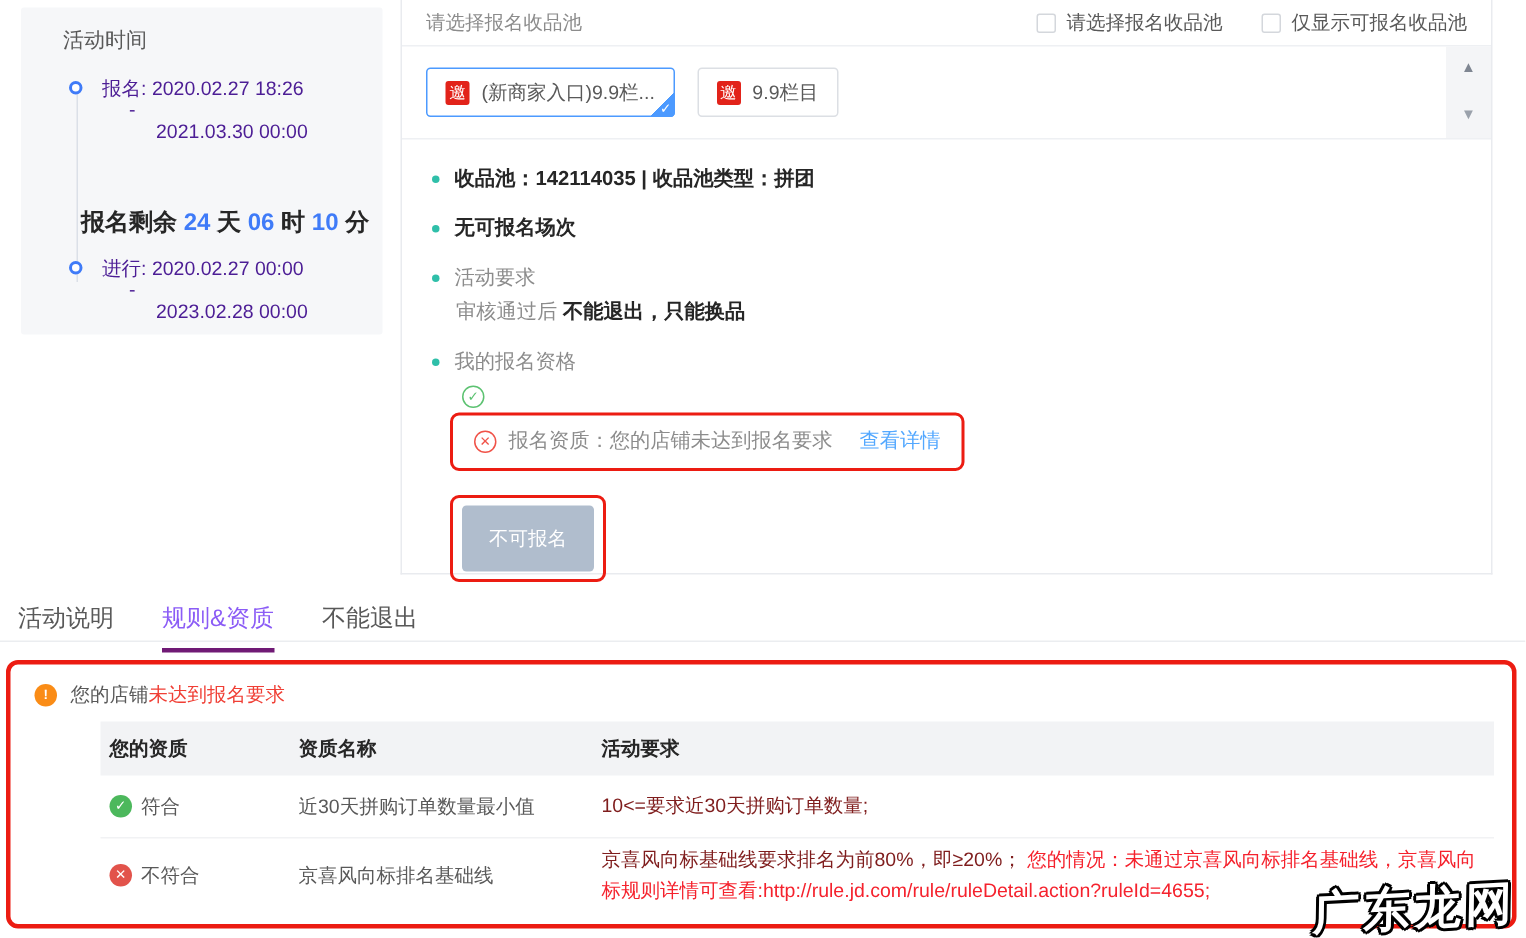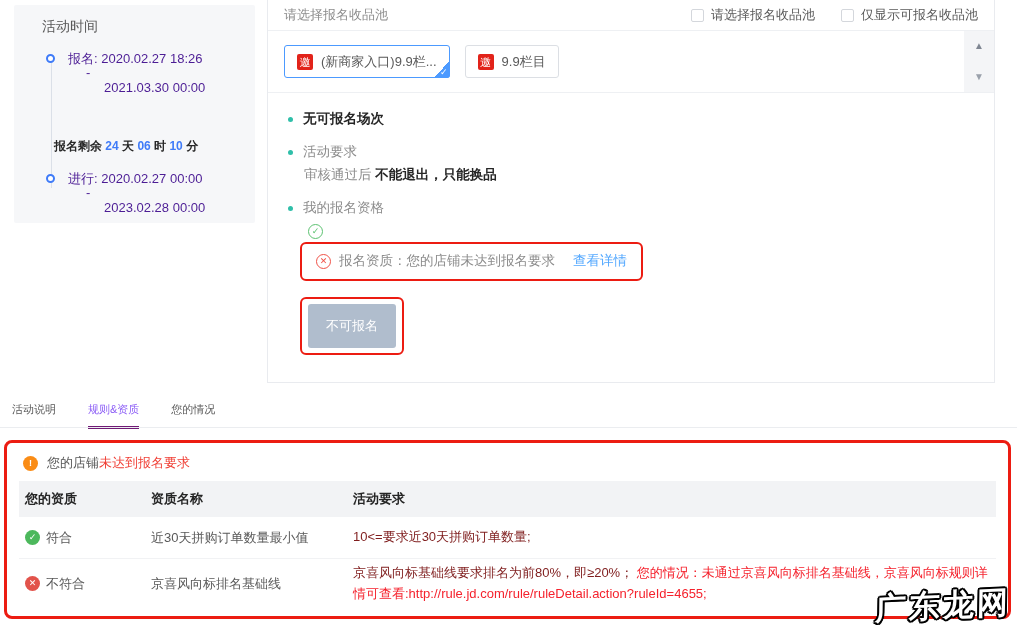--- a/index.html
+++ b/index.html
@@ -23,21 +23,21 @@
   .tl-line { position: absolute; left: 37px; top: 14px; height: 128px; border-left: 1px solid #dbe0e8; }
   .tl-dot {
     position: absolute; left: 32px; width: 9px; height: 9px;
     border: 2px solid #3f7bf8; border-radius: 50%; background: #fff;
   }
   .tl-dot.d1 { top: 8px; } .tl-dot.d2 { top: 128px; }
   .tl-item { position: absolute; left: 54px; color: #4c1d95; line-height: 17px; font-size: 13px; }
   .tl-item.i1 { top: 4px; } .tl-item.i2 { top: 124px; }
   .tl-dash { margin-left: 18px; line-height: 12px; }
   .tl-end { margin-left: 36px; }
-  .countdown { position: absolute; left: 40px; top: 92px; color: #262626; font-weight: bold; font-size: 12px; white-space: nowrap; }
+  .countdown { position: absolute; left: 40px; top: 92px; color: #262626; font-weight: bold; font-size: 16px; white-space: nowrap; }
   .countdown .num { color: #3f7bf8; }
   
   .pool-panel {
     position: absolute; left: 267px; top: 0;
     width: 728px; height: 383px;
     background: #fff;
     border: 1px solid #e9ebef; border-top: none;
   }
   .pp-header {
     height: 31px; border-bottom: 1px solid #eef0f3;
@@ -94,35 +94,35 @@
   .link { color: #53a8ff; margin-left: 10px; cursor: pointer; }
   .anno { border: 2px solid #ec1c12; border-radius: 6px; }
   .anno-qual { display: inline-block; padding: 8px 14px 9px; margin: 3px 0 0 12px; }
   .anno-btn { display: inline-block; padding: 5px 6px; margin: 16px 0 0 12px; }
   .apply-btn {
     width: 88px; height: 44px; background: #b0bdcd; color: #fff;
     border: none; border-radius: 3px; font-size: 13px; cursor: not-allowed;
     font-family: "Liberation Sans", sans-serif;
   }
   
-  .tabs { position: absolute; left: 12px; top: 402px; display: flex; gap: 32px; font-size: 11px; }
+  .tabs { position: absolute; left: 12px; top: 402px; display: flex; gap: 32px; font-size: 16px; }
   .tab { padding-bottom: 9px; color: #595959; cursor: pointer; }
   .tab.active { color: #8b5cf6; border-bottom: 3px solid #701a75; }
   .tabs-hairline { position: absolute; left: 0; top: 427px; width: 1017px; border-top: 1px solid #ebedf0; }
   
   .rules-box {
     position: absolute; left: 4px; top: 440px;
     width: 1007px; height: 179px;
     border: 3px solid #ec1c12; border-radius: 8px; background: #fff;
   }
   .warn-row { display: flex; align-items: center; gap: 9px; padding: 11px 0 0 16px; font-size: 13px; }
   .warn-text-dark { color: #595959; }
   .warn-text-red { color: #f03f35; }
   .qual-table { margin: 9px 12px 0; font-size: 13px; }
-  .t-row { display: grid; grid-template-columns: 126px 202px 1fr; align-items: center; }
+  .t-row { display: grid; grid-template-columns: 126px 202px 1fr; align-items: center; margin-left: 48px; }
   .t-head { background: #f2f3f5; height: 36px; color: #262626; font-weight: bold; }
   .t-cell { padding: 0 6px; }
   .t-body1 { min-height: 42px; border-bottom: 1px solid #f1f2f4; }
   .t-body2 { min-height: 49px; }
   .status-cell { display: flex; align-items: center; gap: 6px; }
   .req-dark { color: #7f1d1d; }
   .req-red { color: #f5222d; }
   .req-cell { line-height: 1.55; padding: 4px 6px; }
   
   .watermark {
@@ -199,20 +199,24 @@
     </div>
     <div class="scroll-strip">
       <span class="arrow up">▲</span>
       <span class="arrow down">▼</span>
     </div>
   </div>
 
   <div class="pp-body">
     <div class="bullet-row mb18">
       <span class="dot"></span>
+      <span class="b-strong">收品池：142114035 | 收品池类型：拼团</span>
+    </div>
+    <div class="bullet-row mb18">
+      <span class="dot"></span>
       <span class="b-strong">无可报名场次</span>
     </div>
     <div class="bullet-row mb4">
       <span class="dot"></span>
       <span class="b-gray">活动要求</span>
     </div>
     <div class="subnote">
       <span>审核通过后 </span><span class="b-strong">不能退出，只能换品</span>
     </div>
     <div class="bullet-row">
@@ -232,21 +236,21 @@
     <br>
     <div class="anno anno-btn">
       <button class="apply-btn">不可报名</button>
     </div>
   </div>
 </div>
 
 <div class="tabs">
   <div class="tab">活动说明</div>
   <div class="tab active">规则&amp;资质</div>
-  <div class="tab">您的情况</div>
+  <div class="tab">不能退出</div>
 </div>
 <div class="tabs-hairline"></div>
 
 <div class="rules-box">
   <div class="warn-row">
     <span class="circle-ic warn-fill">!</span>
     <span>
       <span class="warn-text-dark">您的店铺</span><span class="warn-text-red">未达到报名要求</span>
     </span>
   </div>

